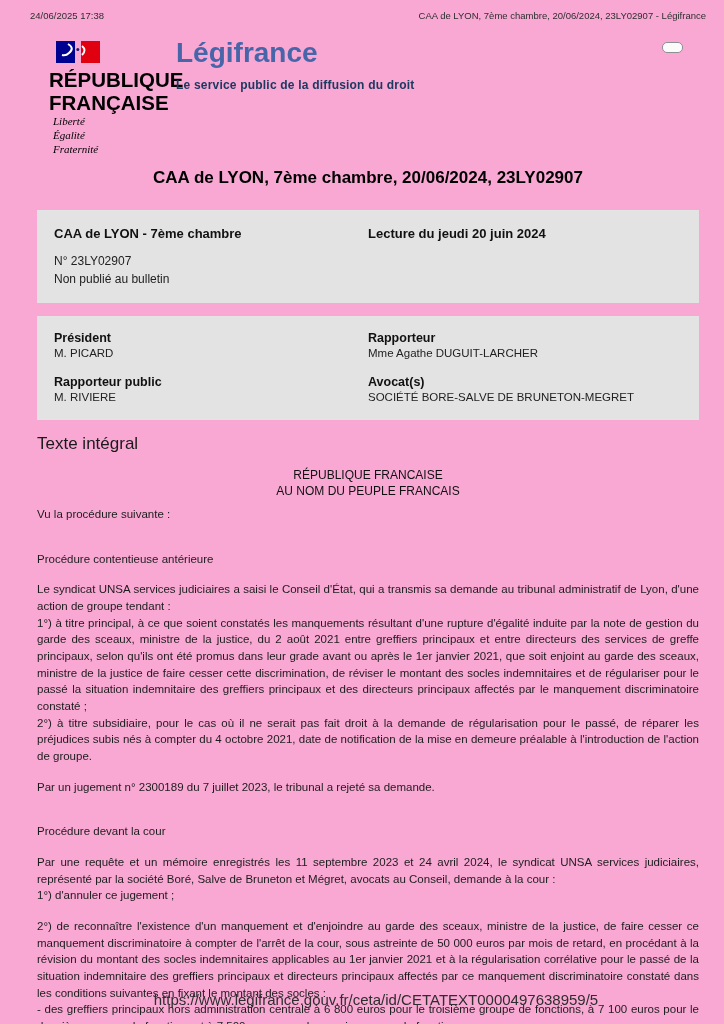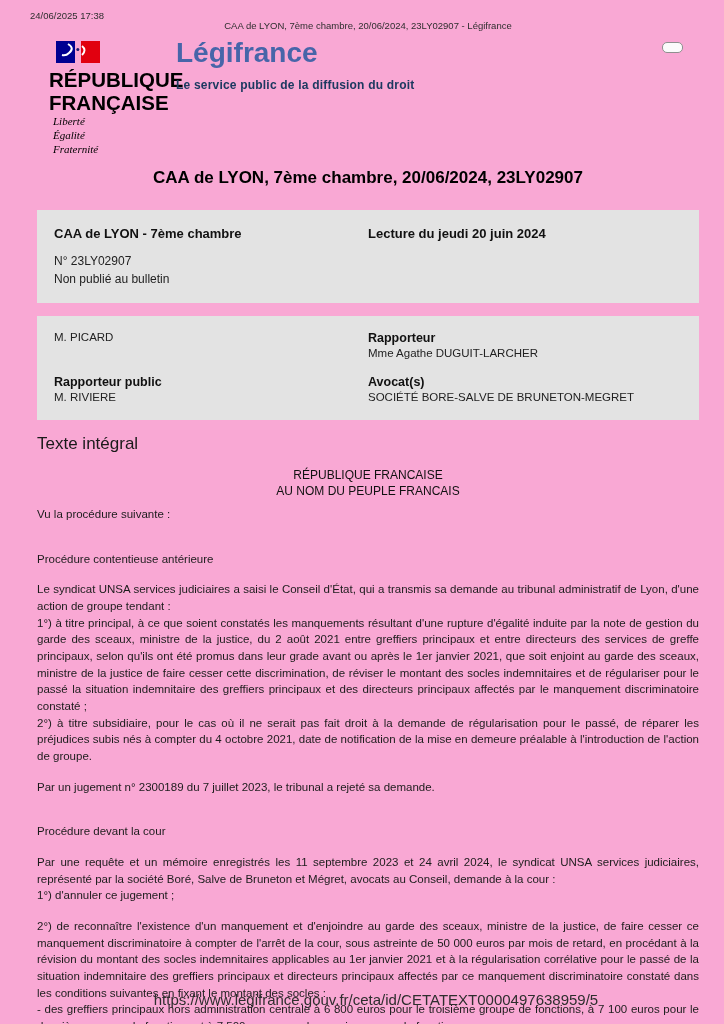--- a/index.html
+++ b/index.html
@@ -3,21 +3,21 @@
 <meta charset="utf-8">
 <style>
   html,body{margin:0;padding:0;background:#fff;}
   .page{position:relative;width:724px;height:1024px;background:#f9a8d4;overflow:hidden;
         font-family:"Liberation Sans",sans-serif;color:#1b1b1b;padding-left:12px;}
 
   
   .print-header{position:absolute;top:10px;left:30px;right:30px;height:14px;
                 font-size:9.5px;color:#2e2e2e;}
   .print-header .dt{position:absolute;left:0;top:0;}
-  .print-header .ttl{position:absolute;left:0;right:0;top:10px;text-align:center;}
+  .print-header .ttl{position:absolute;left:0;right:0;top:0;text-align:right;}
   .print-footer{position:absolute;bottom:16px;left:30px;right:14px;display:flex;
                 justify-content:center;font-size:15px;color:#2e2e2e;}
 
   
   .masthead{position:absolute;top:26px;left:0;right:0;height:138px;}
   .flag{position:absolute;left:56px;top:15px;}
   .rf-name{position:absolute;left:49px;top:42px;font-weight:bold;font-size:20.5px;
            line-height:23px;letter-spacing:0;color:#000;}
   .rf-motto{position:absolute;left:53px;top:88px;font-family:"Liberation Serif",serif;
             font-style:italic;font-size:11px;line-height:14px;color:#000;}
@@ -93,20 +93,21 @@
         <div class="hd">CAA de LYON - 7ème chambre</div>
         <div class="hd">Lecture du jeudi 20 juin 2024</div>
       </div>
       <div class="ln first">N° 23LY02907</div>
       <div class="ln">Non publié au bulletin</div>
     </div>
 
     <div class="box people">
       <div class="people-grid">
         <div class="cell">
+          <div class="lbl">Président</div>
           <div class="val">M. PICARD</div>
         </div>
         <div class="cell">
           <div class="lbl">Rapporteur</div>
           <div class="val">Mme Agathe DUGUIT-LARCHER</div>
         </div>
         <div class="cell">
           <div class="lbl">Rapporteur public</div>
           <div class="val">M. RIVIERE</div>
         </div>

